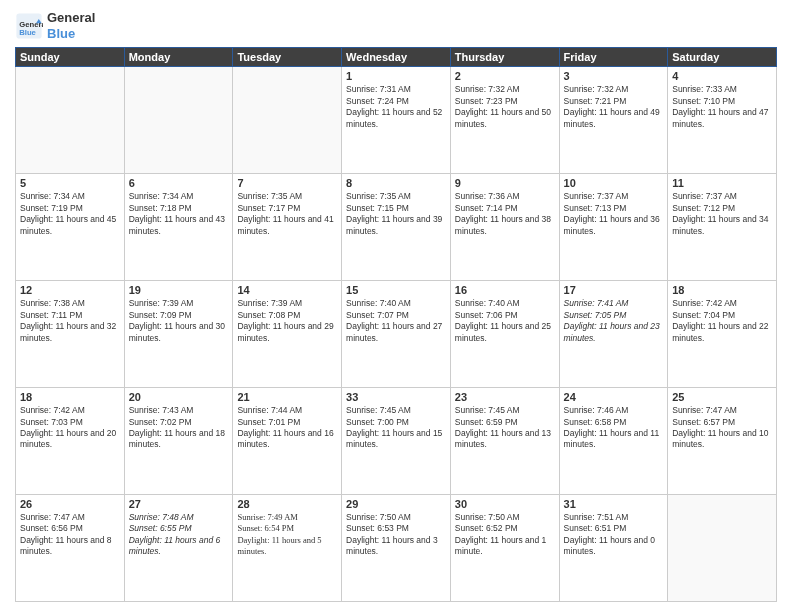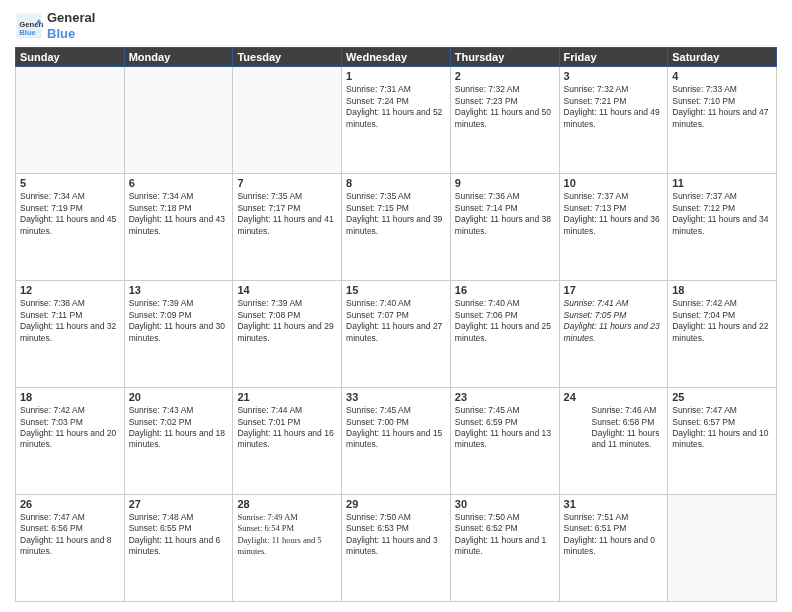--- a/index.html
+++ b/index.html
@@ -193,21 +193,21 @@
           </td>
         </tr>
         <tr>
           <td>
             <div class="day-num">12</div>
             <div class="day-info" style="white-space: pre-line;">Sunrise: 7:38 AM
 Sunset: 7:11 PM
 Daylight: 11 hours and 32 minutes.</div>
           </td>
           <td>
-            <div class="day-num">13</div>
+            <div class="day-num">19</div>
             <div class="day-info" style="white-space: pre-line;">Sunrise: 7:39 AM
 Sunset: 7:09 PM
 Daylight: 11 hours and 30 minutes.</div>
           </td>
           <td>
             <div class="day-num">14</div>
             <div class="day-info" style="white-space: pre-line;">Sunrise: 7:39 AM
 Sunset: 7:08 PM
 Daylight: 11 hours and 29 minutes.</div>
           </td>
@@ -262,41 +262,41 @@
 Daylight: 11 hours and 15 minutes.</div>
           </td>
           <td>
             <div class="day-num">23</div>
             <div class="day-info" style="white-space: pre-line;">Sunrise: 7:45 AM
 Sunset: 6:59 PM
 Daylight: 11 hours and 13 minutes.</div>
           </td>
           <td>
             <div class="day-num">24</div>
-            <div class="day-info" style="white-space: pre-line; margin-left: 28px;">Sunrise: 7:46 AM
+            <div class="day-info" style="white-space: pre-line;">Sunrise: 7:46 AM
 Sunset: 6:58 PM
 Daylight: 11 hours and 11 minutes.</div>
           </td>
           <td>
             <div class="day-num">25</div>
             <div class="day-info" style="white-space: pre-line;">Sunrise: 7:47 AM
 Sunset: 6:57 PM
 Daylight: 11 hours and 10 minutes.</div>
           </td>
         </tr>
         <tr>
           <td>
             <div class="day-num">26</div>
             <div class="day-info" style="white-space: pre-line;">Sunrise: 7:47 AM
 Sunset: 6:56 PM
 Daylight: 11 hours and 8 minutes.</div>
           </td>
           <td>
             <div class="day-num">27</div>
-            <div class="day-info" style="white-space: pre-line;">Sunrise: 7:48 AM
+            <div class="day-info" style="white-space: pre-line; font-style: italic;">Sunrise: 7:48 AM
 Sunset: 6:55 PM
 Daylight: 11 hours and 6 minutes.</div>
           </td>
           <td>
             <div class="day-num">28</div>
             <div class="day-info" style="white-space: pre-line; font-family: Liberation Serif, serif;">Sunrise: 7:49 AM
 Sunset: 6:54 PM
 Daylight: 11 hours and 5 minutes.</div>
           </td>
           <td>

